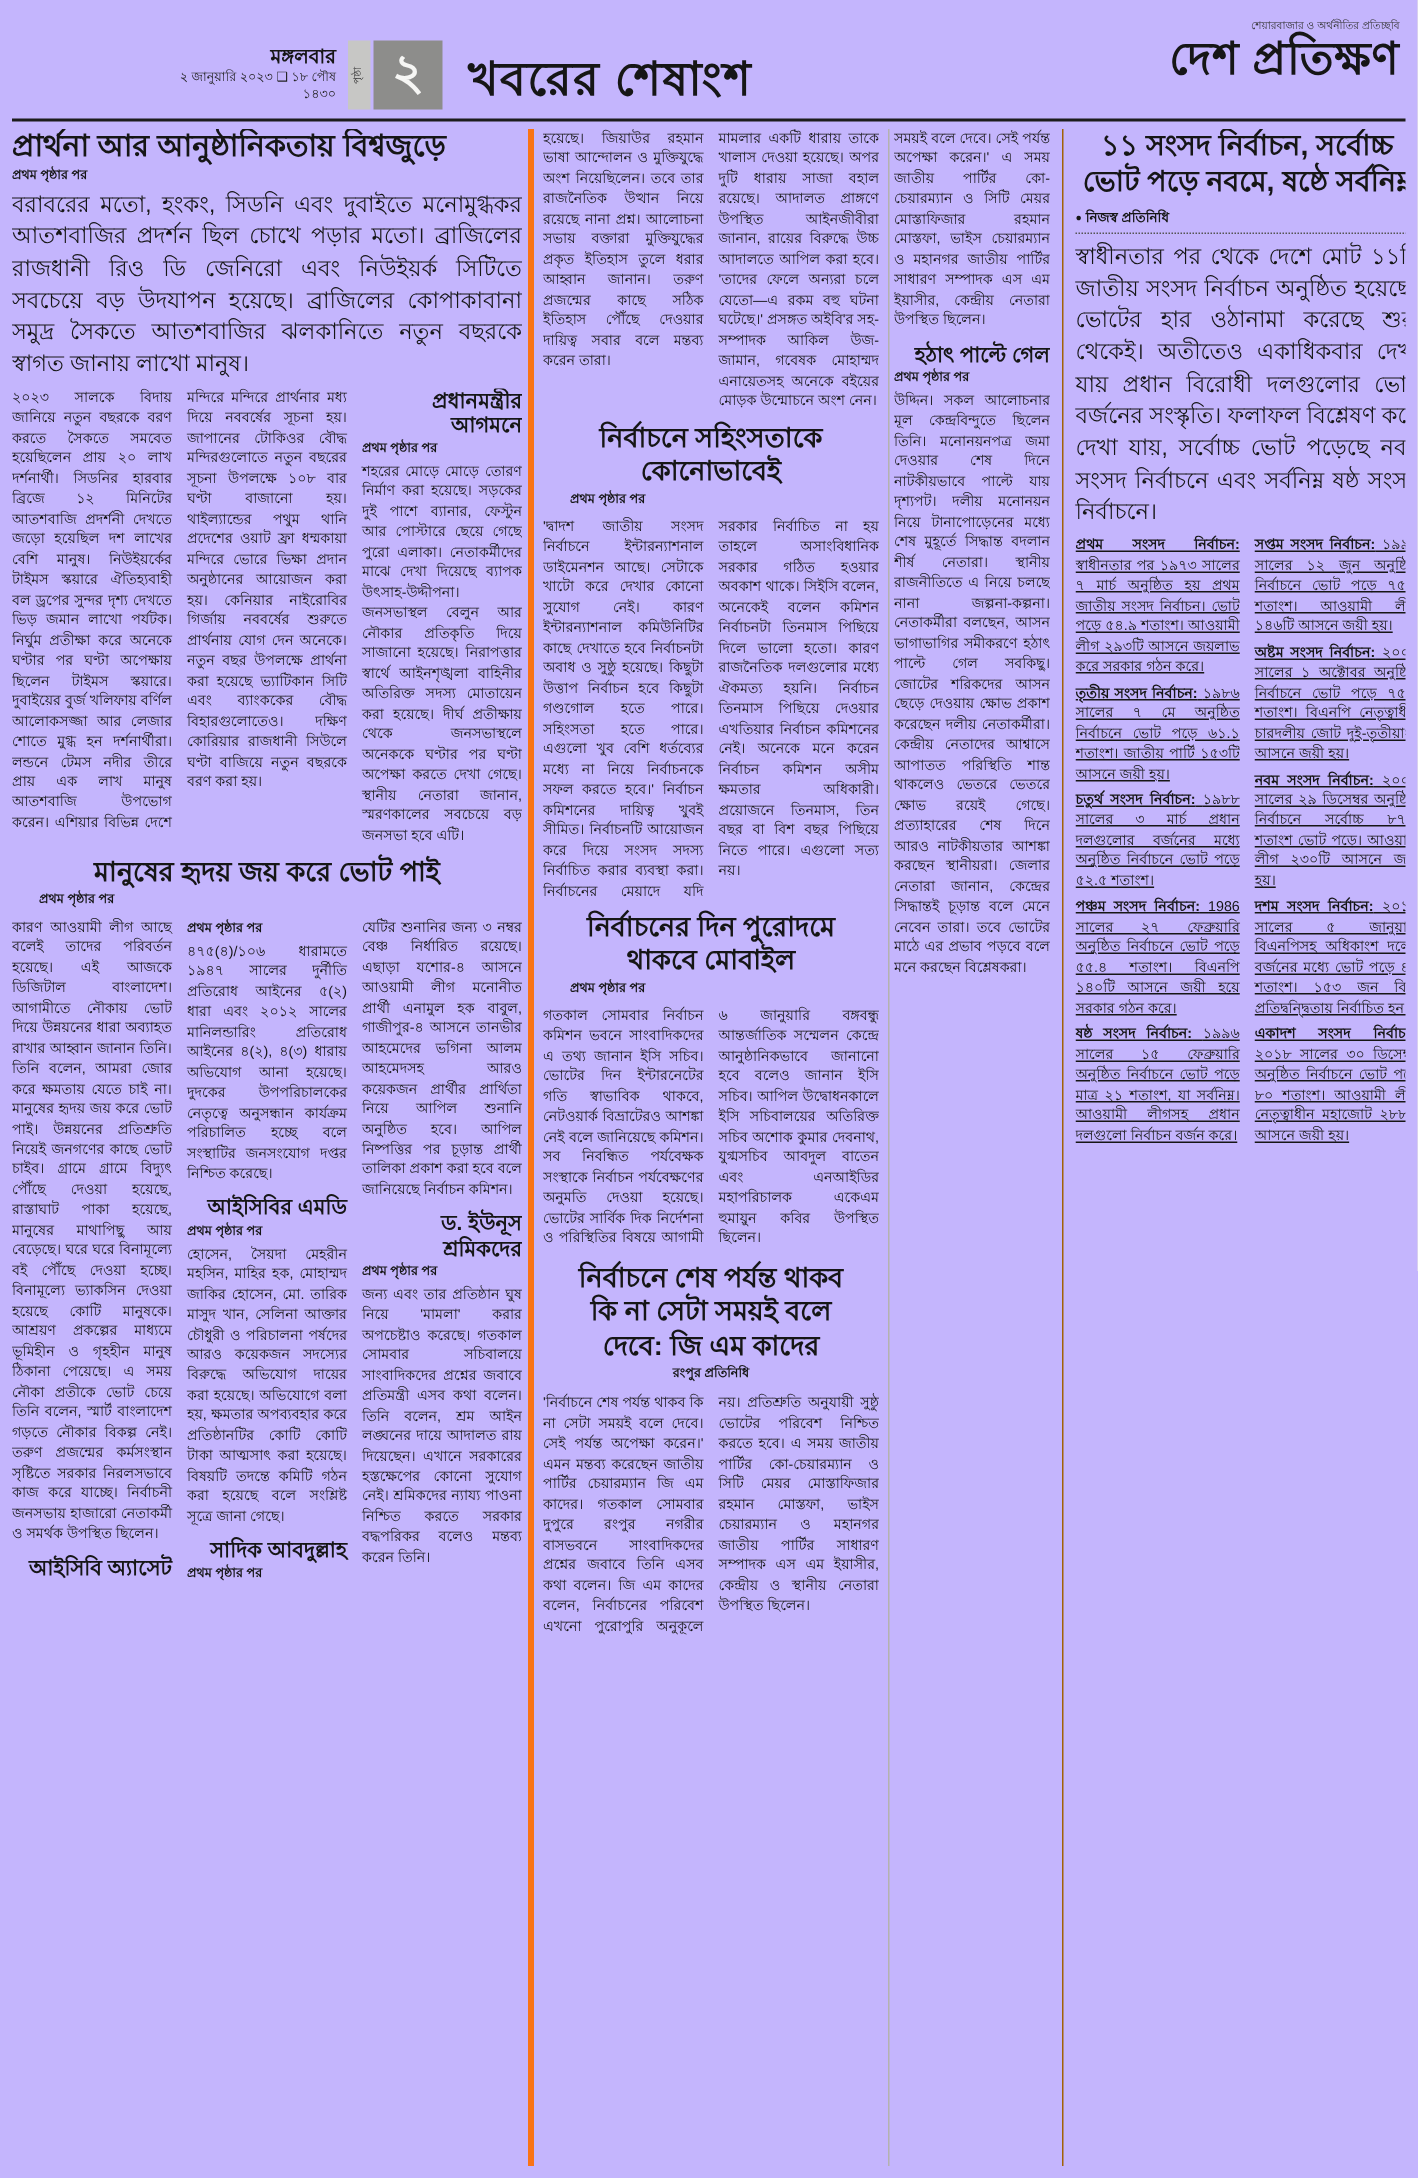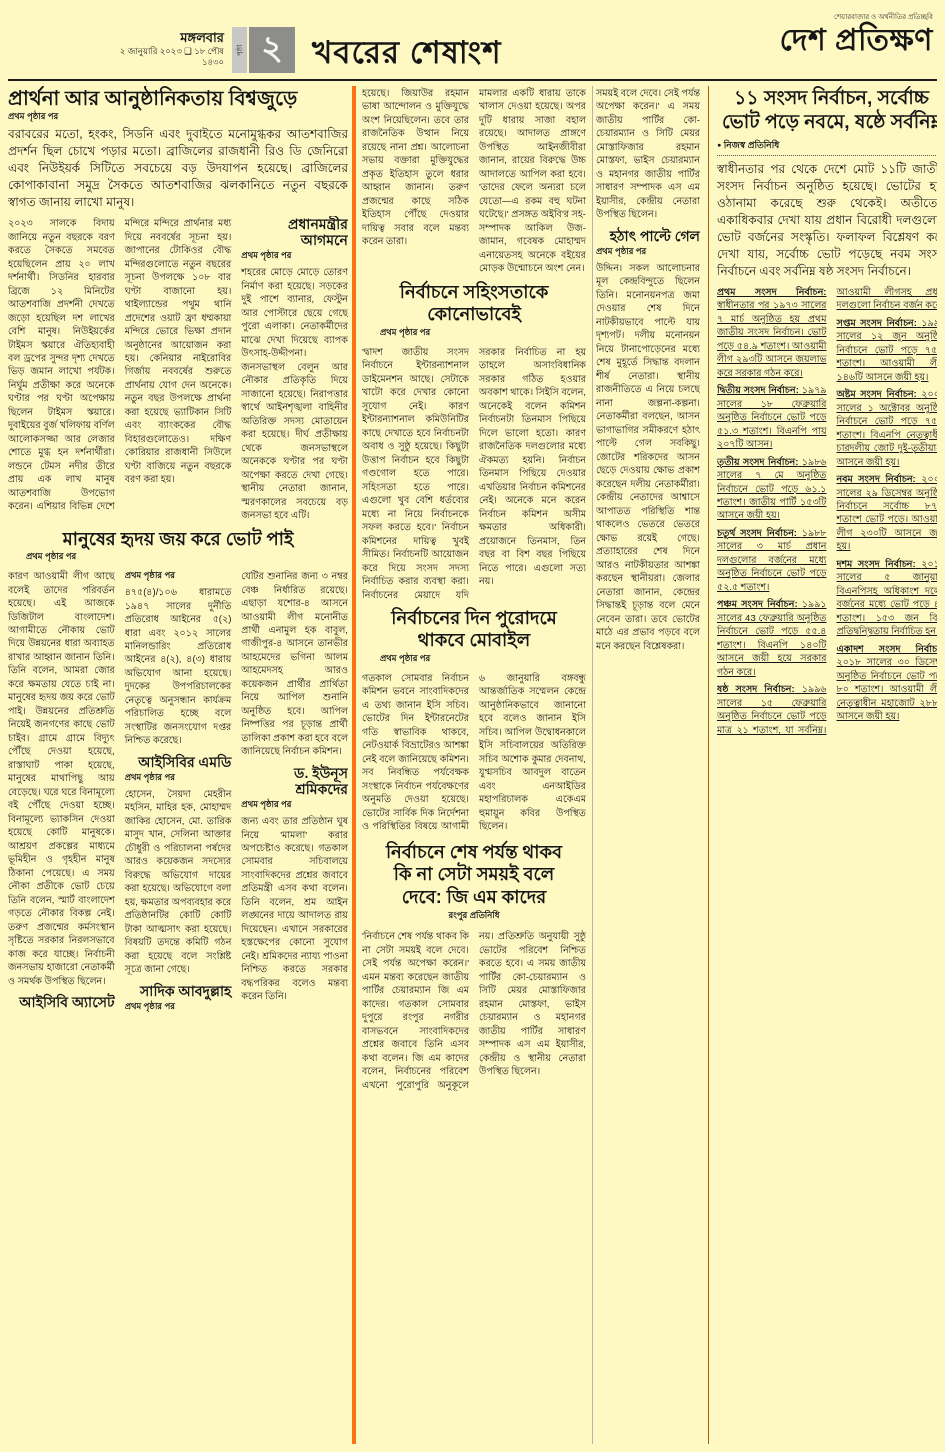--- a/index.html
+++ b/index.html
@@ -1,16 +1,16 @@
 <!DOCTYPE html>
 <html lang="bn"><head>
 <meta charset="utf-8">
 <style>
   html,body{margin:0;padding:0;background:#e8e6e1;}
-  .page{position:relative;width:945px;height:1452px;background:#fef9c3;color:#161616;
+  .page{position:relative;width:945px;height:1452px;background:#c4b5fd;color:#161616;
         font-family:"Liberation Sans","DejaVu Sans",sans-serif;overflow:hidden;margin:0 auto;}
   
   .header{position:absolute;top:0;left:0;width:945px;height:82px;}
   .date-block{position:absolute;left:96px;top:30px;width:128px;text-align:right;line-height:1.25;}
   .weekday{font-weight:bold;font-size:13px;}
   .date-line{font-size:8.5px;color:#222;}
   .page-tab{position:absolute;left:232px;top:27px;width:15px;height:46px;background:#c7c7c5;
             color:#3a3a3a;font-size:7px;display:flex;align-items:center;justify-content:center;
             writing-mode:vertical-rl;transform:rotate(180deg);}
   .page-num-box{position:absolute;left:249px;top:27px;width:46px;height:46px;background:#8d8d8b;
@@ -22,21 +22,21 @@
   .header-rule{position:absolute;top:79px;left:8px;width:929px;border-top:2px solid #1c1c1c;}
   
   .sec{position:absolute;top:86px;height:1358px;overflow:hidden;}
   .sec-left{left:8px;width:340px;}
   .sec-mid{left:352px;width:224px;border-left:4px solid #f97316;border-right:1px solid #b4b2ae;
            padding:0 6px;}
   .sec-right{left:596px;width:341px;}
   p{margin:0 0 4px;text-align:justify;font-size:9.5px;line-height:1.42;}
   .tag{font-size:8.5px;font-weight:bold;margin:0 0 2px;}
   .h-lead{margin:0;text-align:left;font-size:20px;font-weight:bold;line-height:1.2;}
-  .lead-par{font-size:12px;margin:0 0 5px;}
+  .lead-par{font-size:15px;margin:0 0 5px;}
   .sub-h{margin:7px 0 1px;text-align:right;font-size:14px;font-weight:bold;line-height:1.15;}
   .cols{column-gap:10px;overflow:hidden;}
   .cols-3{column-count:3;}
   .cols-2{column-count:2;}
   .sec-left .cols-3{height:1238px;}
   .sec-mid .cols-2{height:1358px;}
   .span-block{column-span:all;-webkit-column-span:all;margin:6px 18px 3px;}
   .span-h{margin:0;text-align:center;font-size:18px;font-weight:bold;line-height:1.25;}
   .byline-c{text-align:center;font-size:8.5px;font-weight:bold;margin:1px 0 3px;}
   
@@ -143,24 +143,23 @@
     <div class="r-main">
       <h2 class="h-big">১১ সংসদ নির্বাচন, সর্বোচ্চ ভোট পড়ে নবমে, ষষ্ঠে সর্বনিম্ন</h2>
       <div class="byline">
         <span class="bullet">●</span>
         <span>নিজস্ব প্রতিনিধি</span>
       </div>
       <div class="dotted"></div>
       <p class="lead-par">স্বাধীনতার পর থেকে দেশে মোট ১১টি জাতীয় সংসদ নির্বাচন অনুষ্ঠিত হয়েছে। ভোটের হার ওঠানামা করেছে শুরু থেকেই। অতীতেও একাধিকবার দেখা যায় প্রধান বিরোধী দলগুলোর ভোট বর্জনের সংস্কৃতি। ফলাফল বিশ্লেষণ করে দেখা যায়, সর্বোচ্চ ভোট পড়েছে নবম সংসদ নির্বাচনে এবং সর্বনিম্ন ষষ্ঠ সংসদ নির্বাচনে।</p>
       <div class="cols cols-2 r-stats">
         <p class="stat"><b>প্রথম সংসদ নির্বাচন:</b> <span>স্বাধীনতার পর ১৯৭৩ সালের ৭ মার্চ অনুষ্ঠিত হয় প্রথম জাতীয় সংসদ নির্বাচন। ভোট পড়ে ৫৪.৯ শতাংশ। আওয়ামী লীগ ২৯৩টি আসনে জয়লাভ করে সরকার গঠন করে।</span></p>
-        <p class="stat"><b>দ্বিতীয় সংসদ নির্বাচন:</b> <span>১৯৭৯ সালের ১৮ ফেব্রুয়ারি অনুষ্ঠিত নির্বাচনে ভোট পড়ে ৫১.৩ শতাংশ। বিএনপি পায় ২০৭টি আসন।</span></p>
         <p class="stat"><b>তৃতীয় সংসদ নির্বাচন:</b> <span>১৯৮৬ সালের ৭ মে অনুষ্ঠিত নির্বাচনে ভোট পড়ে ৬১.১ শতাংশ। জাতীয় পার্টি ১৫৩টি আসনে জয়ী হয়।</span></p>
         <p class="stat"><b>চতুর্থ সংসদ নির্বাচন:</b> <span>১৯৮৮ সালের ৩ মার্চ প্রধান দলগুলোর বর্জনের মধ্যে অনুষ্ঠিত নির্বাচনে ভোট পড়ে ৫২.৫ শতাংশ।</span></p>
-        <p class="stat"><b>পঞ্চম সংসদ নির্বাচন:</b> <span>১৯৯১ সালের 43 ফেব্রুয়ারি অনুষ্ঠিত নির্বাচনে ভোট পড়ে ৫৫.৪ শতাংশ। বিএনপি ১৪০টি আসনে জয়ী হয়ে সরকার গঠন করে।</span></p>
+        <p class="stat"><b>পঞ্চম সংসদ নির্বাচন:</b> <span>1986 সালের ২৭ ফেব্রুয়ারি অনুষ্ঠিত নির্বাচনে ভোট পড়ে ৫৫.৪ শতাংশ। বিএনপি ১৪০টি আসনে জয়ী হয়ে সরকার গঠন করে।</span></p>
         <p class="stat"><b>ষষ্ঠ সংসদ নির্বাচন:</b> <span>১৯৯৬ সালের ১৫ ফেব্রুয়ারি অনুষ্ঠিত নির্বাচনে ভোট পড়ে মাত্র ২১ শতাংশ, যা সর্বনিম্ন। আওয়ামী লীগসহ প্রধান দলগুলো নির্বাচন বর্জন করে।</span></p>
         <p class="stat"><b>সপ্তম সংসদ নির্বাচন:</b> <span>১৯৯৬ সালের ১২ জুন অনুষ্ঠিত নির্বাচনে ভোট পড়ে ৭৫.৬ শতাংশ। আওয়ামী লীগ ১৪৬টি আসনে জয়ী হয়।</span></p>
         <p class="stat"><b>অষ্টম সংসদ নির্বাচন:</b> <span>২০০১ সালের ১ অক্টোবর অনুষ্ঠিত নির্বাচনে ভোট পড়ে ৭৫.৬ শতাংশ। বিএনপি নেতৃত্বাধীন চারদলীয় জোট দুই-তৃতীয়াংশ আসনে জয়ী হয়।</span></p>
         <p class="stat"><b>নবম সংসদ নির্বাচন:</b> <span>২০০৮ সালের ২৯ ডিসেম্বর অনুষ্ঠিত নির্বাচনে সর্বোচ্চ ৮৭.১ শতাংশ ভোট পড়ে। আওয়ামী লীগ ২৩০টি আসনে জয়ী হয়।</span></p>
         <p class="stat"><b>দশম সংসদ নির্বাচন:</b> <span>২০১৪ সালের ৫ জানুয়ারি বিএনপিসহ অধিকাংশ দলের বর্জনের মধ্যে ভোট পড়ে ৪০ শতাংশ। ১৫৩ জন বিনা প্রতিদ্বন্দ্বিতায় নির্বাচিত হন।</span></p>
         <p class="stat"><b>একাদশ সংসদ নির্বাচন:</b> <span>২০১৮ সালের ৩০ ডিসেম্বর অনুষ্ঠিত নির্বাচনে ভোট পড়ে ৮০ শতাংশ। আওয়ামী লীগ নেতৃত্বাধীন মহাজোট ২৮৮টি আসনে জয়ী হয়।</span></p>
       </div>
     </div>
   </section>
 

